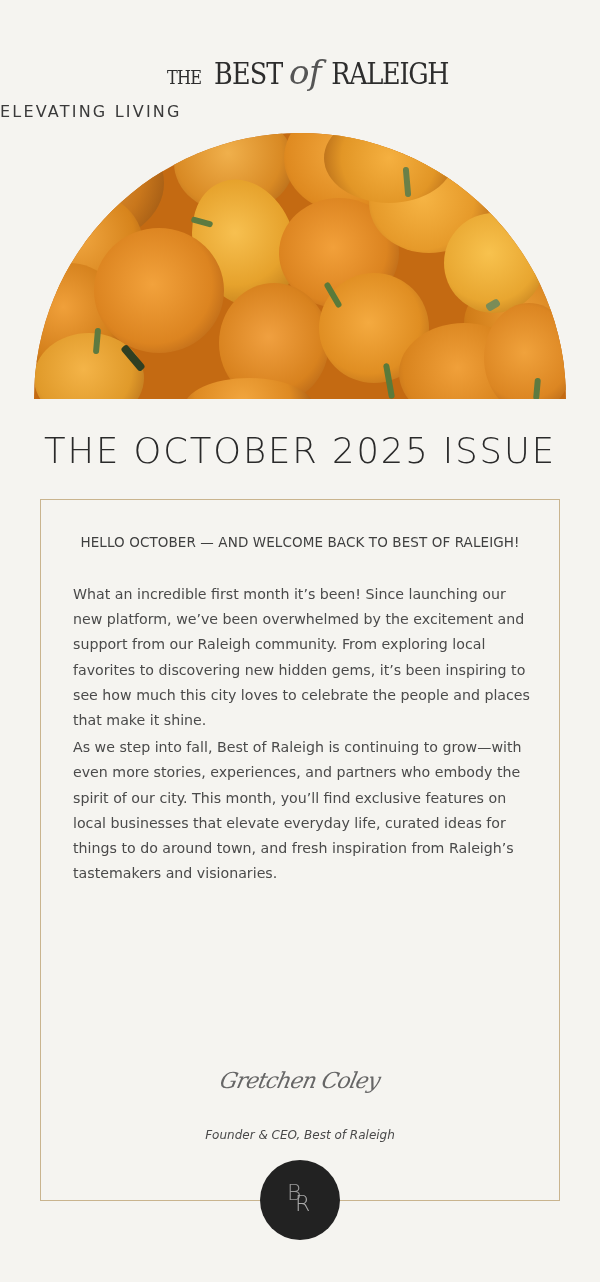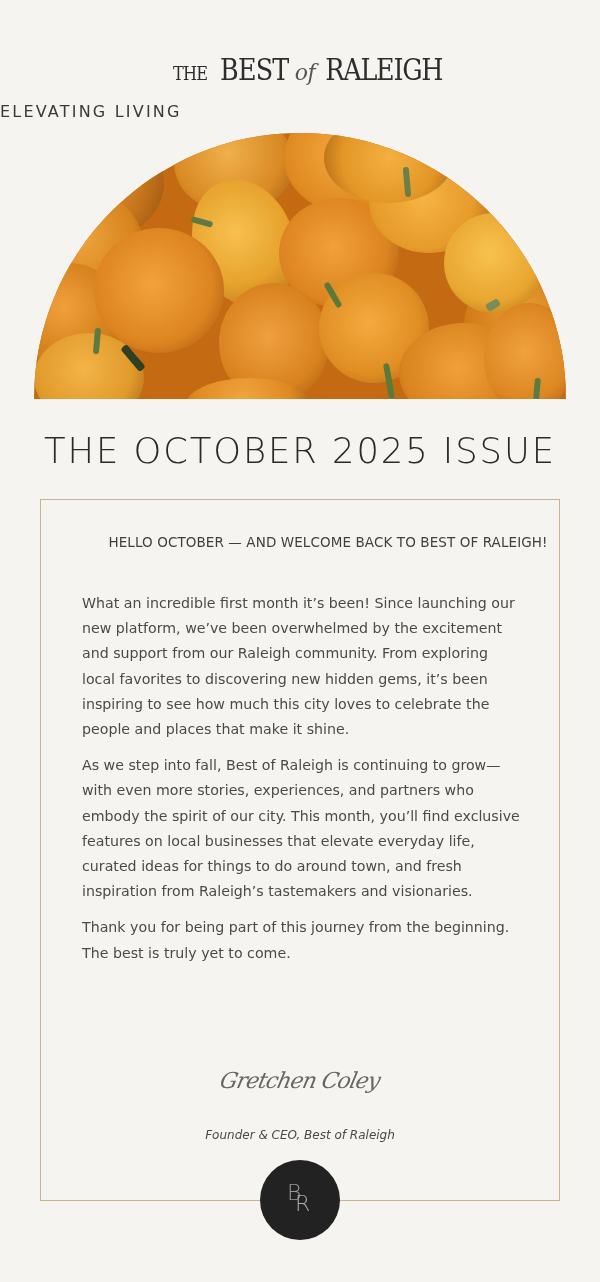--- a/index.html
+++ b/index.html
@@ -3,34 +3,34 @@
 <meta charset="utf-8">
 <style>
   * { box-sizing: border-box; margin: 0; padding: 0; }
   html, body { width: 600px; height: 1282px; background: #f5f4f0; overflow: hidden; }
   body { position: relative; font-family: "DejaVu Sans", sans-serif; color: #4a4a4a; }
 
   .logo { position: absolute; top: 52px; left: 0; width: 600px; text-align: center; padding-left: 23px; }
   .logo-main { font-family: "DejaVu Serif", serif; font-weight: normal; color: #2d2d2d; letter-spacing: -0.5px; display: inline-flex; align-items: baseline; gap: 4px; }
   .logo-the { font-size: 19px; letter-spacing: -1px; transform: scaleX(0.85); display: inline-block; }
   .logo-best { font-size: 30px; letter-spacing: -1px; transform: scaleX(0.85); display: inline-block; font-weight: 200; }
-  .logo-of { font-family: "DejaVu Serif", serif; font-style: italic; font-size: 22px; color: #555; margin: 0 -4px; }
+  .logo-of { font-family: "DejaVu Serif", serif; font-style: italic; font-size: 34px; color: #555; margin: 0 -4px; }
   .logo-raleigh { font-size: 30px; letter-spacing: -1.5px; transform: scaleX(0.85); display: inline-block; }
   .logo-tag { position: absolute; top: 102px; left: 0; width: 600px; font-size: 16px; letter-spacing: 2.2px; color: #3a3a3a; }
 
   .hero { position: absolute; left: 34px; top: 133px; width: 532px; height: 266px; border-radius: 266px 266px 0 0; overflow: hidden; background: #c46a12; }
   .pk { position: absolute; border-radius: 50%; }
   .stem { position: absolute; width: 6px; border-radius: 3px; background: #4c6a35; }
 
   .issue-title { position: absolute; top: 430px; left: 0; width: 600px; text-align: center; font-family: "DejaVu Sans", sans-serif; font-weight: 200; font-size: 36px; letter-spacing: 2px; color: #2a2a2a; transform: scaleX(0.98); }
 
   .letter-box { position: absolute; left: 40px; top: 499px; width: 520px; height: 702px; border: 1px solid #c9b48e; }
-  .greeting { position: absolute; top: 534px; left: 40px; width: 520px; text-align: center; font-size: 13.5px; color: #3f3f3f; letter-spacing: 0.1px; margin-left: 28px; }
+  .greeting { position: absolute; top: 534px; left: 40px; width: 520px; text-align: center; font-size: 13.5px; color: #3f3f3f; letter-spacing: 0.1px; }
   .body-text { position: absolute; top: 580px; left: 71px; width: 462px; font-size: 14.2px; line-height: 25.2px; color: #4a4a4a; }
-  .body-text p { margin: 11px; }
+  .body-text p { margin: 2px; }
 
   .signature { position: absolute; top: 1068px; left: 0; width: 600px; text-align: center; font-family: "DejaVu Serif", serif; font-style: italic; font-size: 22px; color: #666; letter-spacing: -1px; transform: skewX(-12deg); }
   .role { position: absolute; top: 1128px; left: 0; width: 600px; text-align: center; font-style: italic; font-size: 12px; color: #4a4a4a; }
 
   .monogram { position: absolute; left: 260px; top: 1160px; width: 80px; height: 80px; border-radius: 50%; background: #222222; display: flex; align-items: center; justify-content: center; }
   .mono-b { position: absolute; left: 27px; top: 20px; font-family: "DejaVu Sans", sans-serif; font-weight: 200; font-size: 22px; color: #999; }
   .mono-r { position: absolute; left: 35px; top: 31px; font-family: "DejaVu Sans", sans-serif; font-weight: 200; font-size: 22px; color: #aaa; }
 </style>
 </head>
 <body>
@@ -80,21 +80,20 @@
 
 <div class="issue-title">THE OCTOBER 2025 ISSUE</div>
 
 <div class="letter-box"></div>
 
 <div class="greeting">HELLO OCTOBER — AND WELCOME BACK TO BEST OF RALEIGH!</div>
 
 <div class="body-text">
   <p>What an incredible first month it’s been! Since launching our new platform, we’ve been overwhelmed by the excitement and support from our Raleigh community. From exploring local favorites to discovering new hidden gems, it’s been inspiring to see how much this city loves to celebrate the people and places that make it shine.</p>
   <p>As we step into fall, Best of Raleigh is continuing to grow—with even more stories, experiences, and partners who embody the spirit of our city. This month, you’ll find exclusive features on local businesses that elevate everyday life, curated ideas for things to do around town, and fresh inspiration from Raleigh’s tastemakers and visionaries.</p>
-  <p>Thank you for being part of this journey from the beginning. The best is truly yet to come.</p>
 </div>
 
 <div class="signature">Gretchen Coley</div>
 <div class="role">Founder &amp; CEO, Best of Raleigh</div>
 
 <div class="monogram">
   <span class="mono-b">B</span>
   <span class="mono-r">R</span>
 </div>
 

